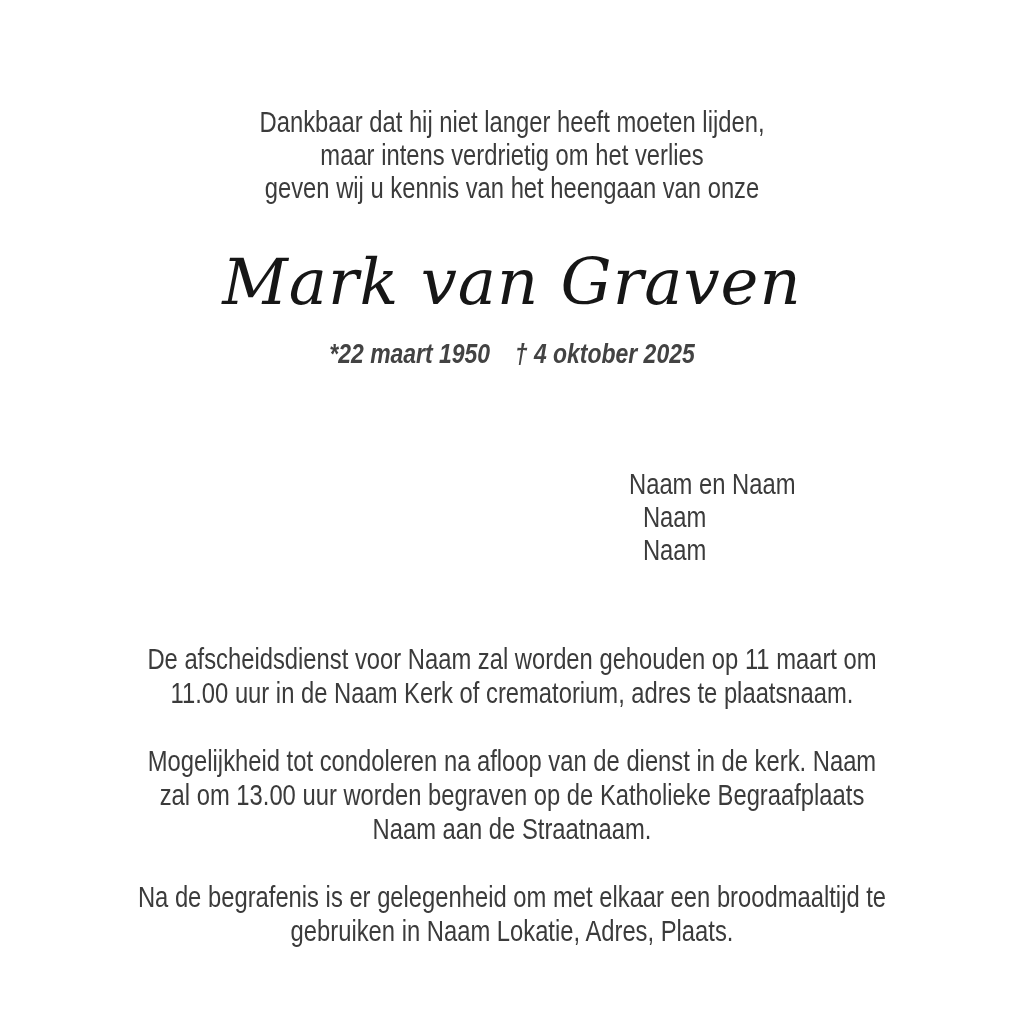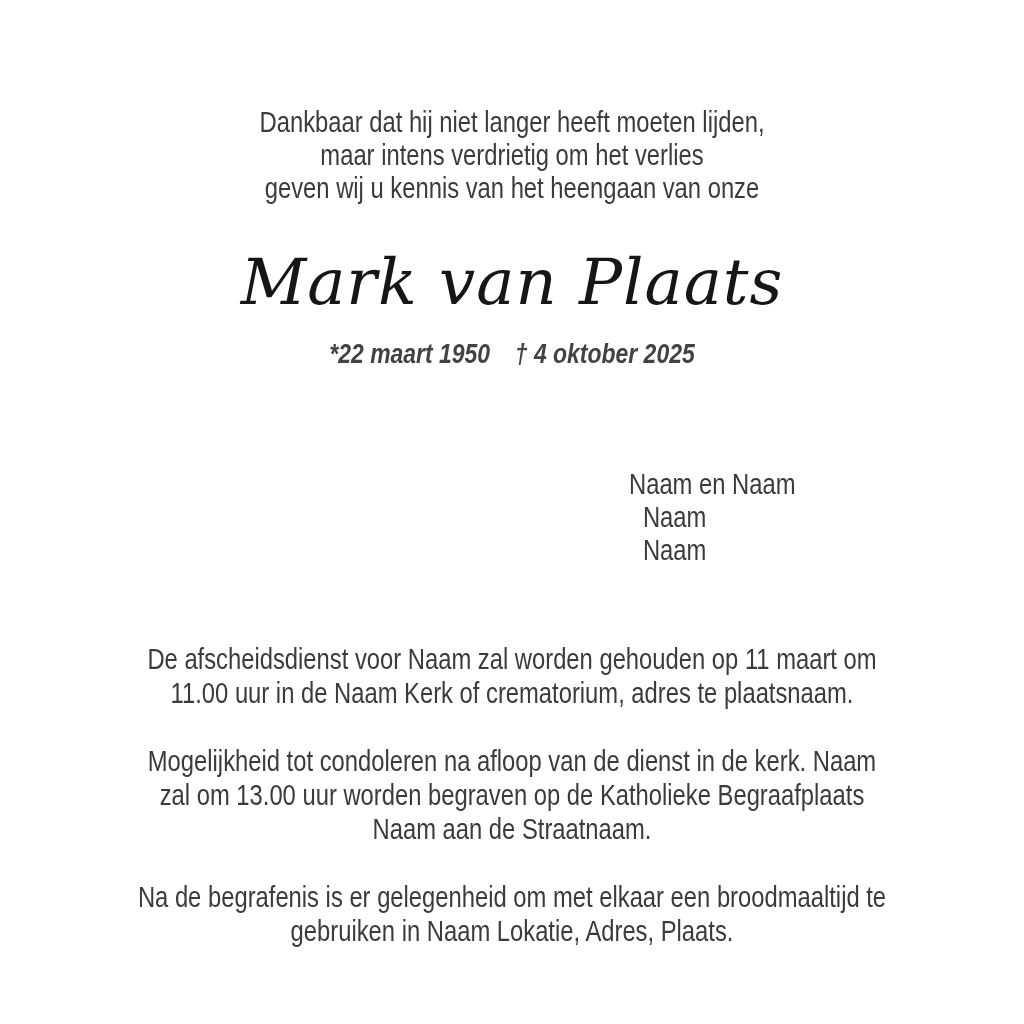--- a/index.html
+++ b/index.html
@@ -80,21 +80,21 @@
 <body>
 
 <div class="card">
 
   <div class="center-block announcement cond">
     <div>Dankbaar dat hij niet langer heeft moeten lijden,</div>
     <div>maar intens verdrietig om het verlies</div>
     <div>geven wij u kennis van het heengaan van onze</div>
   </div>
 
-  <div class="center-block deceased-name">Mark van Plaats</div>
+  <div class="center-block deceased-name">Mark van Graven</div>
 
   <div class="center-block dates cond">
     <span class="birth">*22 maart 1950</span><span class="death">† 4 oktober 2025</span>
   </div>
 
   <div class="relatives">
     <div>Naam en Naam</div>
     <div class="indent">Naam</div>
     <div class="indent">Naam</div>
   </div>

